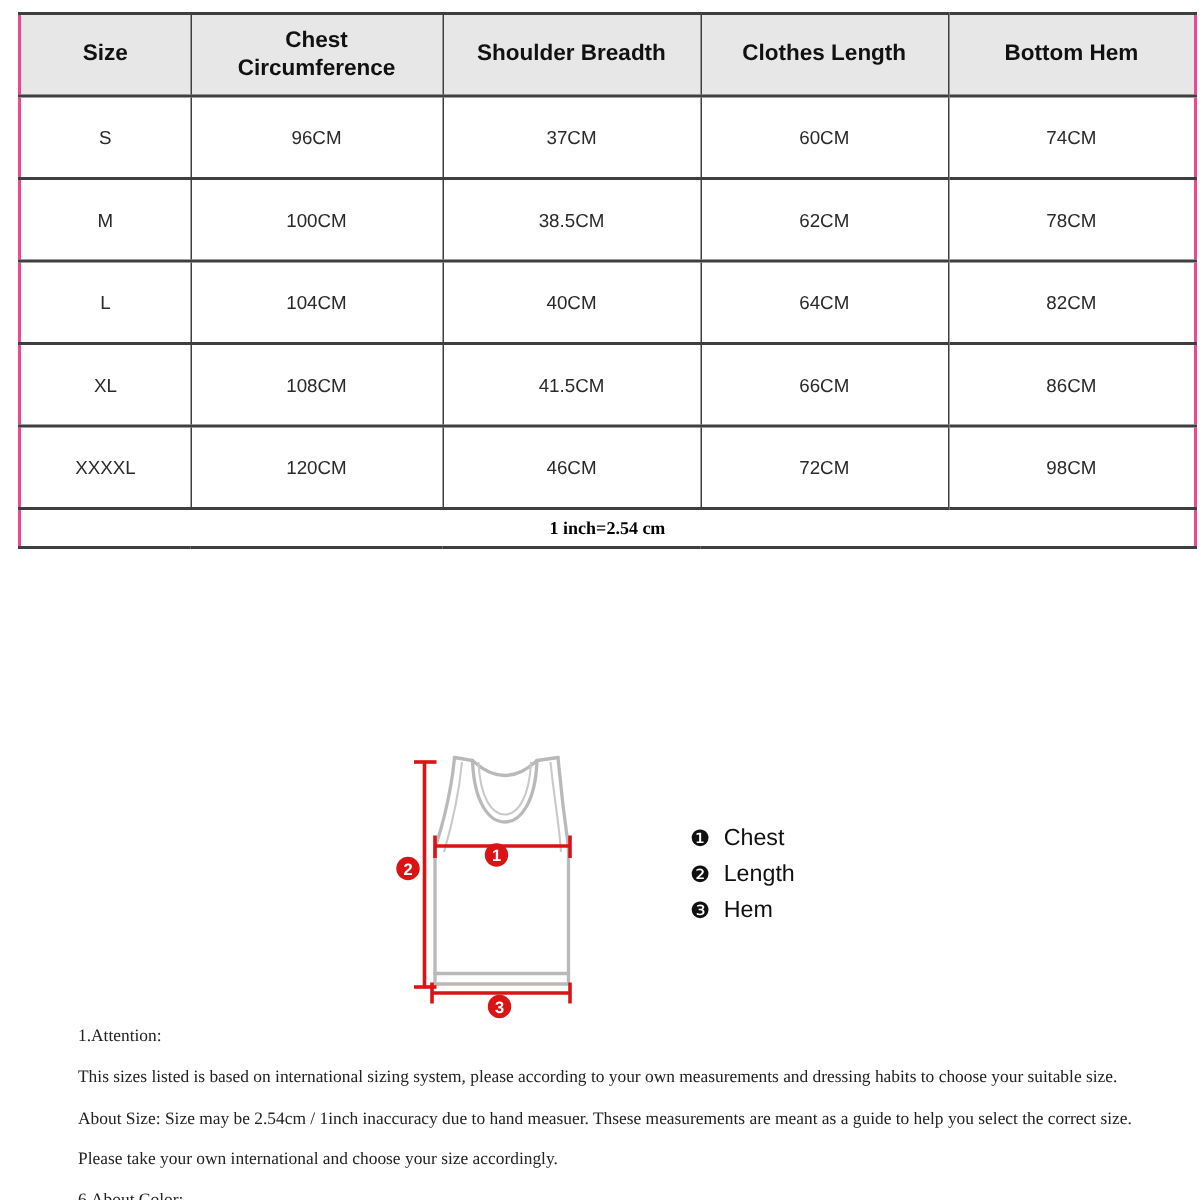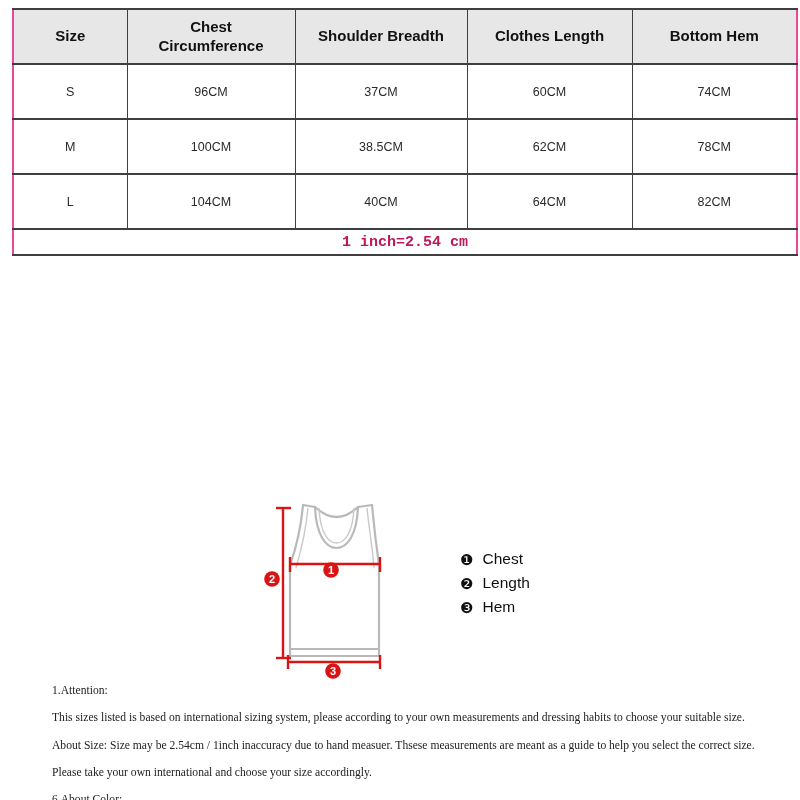--- a/index.html
+++ b/index.html
@@ -16,22 +16,22 @@
   .size-table th,.size-table td{
     border:2px solid #3f3f3f;border-left-width:1px;border-right-width:1px;
     text-align:center;vertical-align:middle;padding:0;
   }
   .size-table th{
     height:53px;background:#e7e7e7;font-size:15px;font-weight:bold;color:#111;
     white-space:pre-line;line-height:1.25;
   }
   .size-table td{height:53px;font-size:12.5px;color:#2a2a2a;background:#fff;}
   .size-table td.mono-note{
-    height:24px;font-family:Liberation Mono, monospace;
-    font-weight:bold;font-size:15px;color:#be185d;
+    height:24px;font-family:Liberation Serif, serif;
+    font-weight:bold;font-size:12px;color:#000000;
   }
   col.c-size{width:114px;}
   col.c-chest{width:168px;}
   col.c-shoulder{width:172px;}
   col.c-length{width:165px;}
   col.c-hem{width:165px;}
   
   .diagram{position:absolute;left:0;top:501px;width:800px;height:172px;}
   .diagram svg{position:absolute;left:255px;top:0;overflow:visible;}
   .legend{position:absolute;left:460px;top:46px;}
@@ -78,20 +78,34 @@
       <td>38.5CM</td>
       <td>62CM</td>
       <td>78CM</td>
     </tr>
     <tr>
       <td>L</td>
       <td>104CM</td>
       <td>40CM</td>
       <td>64CM</td>
       <td>82CM</td>
+    </tr>
+    <tr>
+      <td>XL</td>
+      <td>108CM</td>
+      <td>41.5CM</td>
+      <td>66CM</td>
+      <td>86CM</td>
+    </tr>
+    <tr>
+      <td>XXXXL</td>
+      <td>120CM</td>
+      <td>46CM</td>
+      <td>72CM</td>
+      <td>98CM</td>
     </tr>
     <tr>
       <td class="mono-note" colspan="5">1 inch=2.54 cm</td>
     </tr>
   </tbody>
 </table>
 
 <div class="diagram">
   <svg width="150" height="185" viewBox="0 0 150 185">
 

